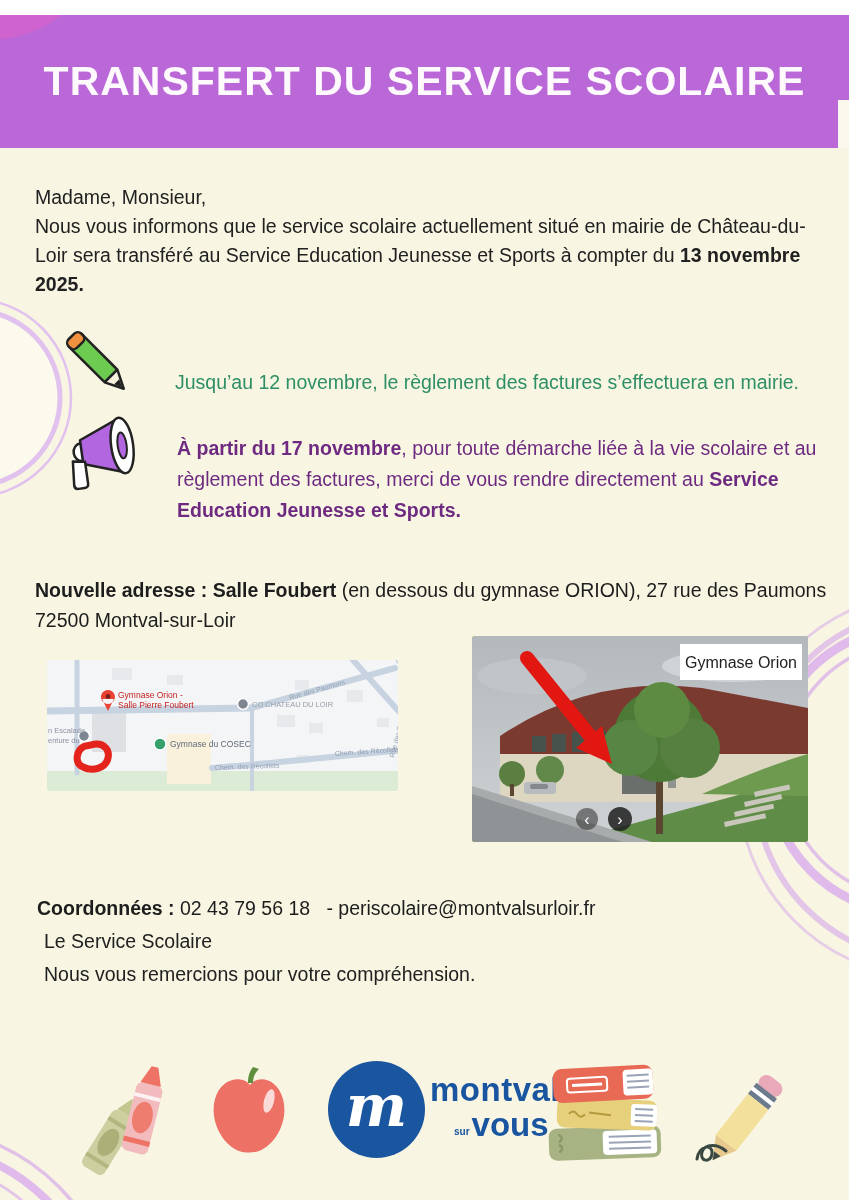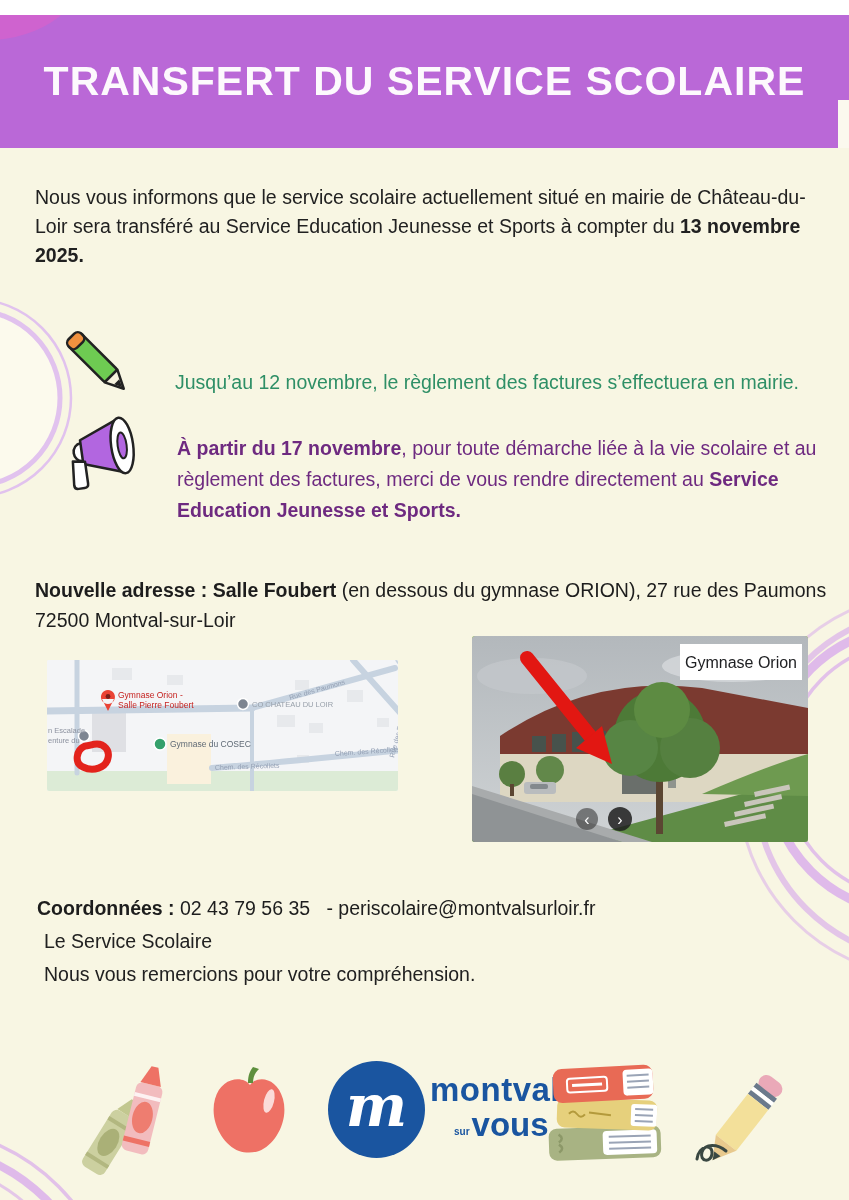--- a/index.html
+++ b/index.html
@@ -56,20 +56,21 @@
 
   <div class="abs banner">
     <h1>TRANSFERT DU SERVICE SCOLAIRE</h1>
   </div>
   <div class="abs pink-blob"></div>
   <div class="abs banner-notch"></div>
 
   <div class="content">
 
     <div class="abs intro">
+      <div>Madame, Monsieur,</div>
       <div><span>Nous vous informons que le service scolaire actuellement situé en mairie de Château-du-Loir sera transféré au Service Education Jeunesse et Sports à compter du </span><span class="bold">13 novembre 2025.</span></div>
     </div>
 
     <svg class="abs" style="left:58px;top:308px;" width="82" height="82" viewBox="0 0 82 82">
       <g transform="rotate(-45 41 41)">
         <rect x="32" y="6" width="18" height="52" rx="2" fill="#6ecb52" stroke="#222222" stroke-width="2.5"></rect>
         <rect x="32" y="2" width="18" height="12" rx="5" fill="#f0913f" stroke="#222222" stroke-width="2.5"></rect>
         <polygon points="32,58 50,58 41,76" fill="#f7f3df" stroke="#222222" stroke-width="2.5" stroke-linejoin="round"></polygon>
         <polygon points="37.5,66 44.5,66 41,74" fill="#222222"></polygon>
       </g>
@@ -205,21 +206,21 @@
           <circle cx="115" cy="183" r="11" fill="#2b2b2b" opacity="0.55"></circle>
           <text x="115" y="189" font-size="16" fill="#ffffff" text-anchor="middle">‹</text>
         </g>
         <g>
           <circle cx="148" cy="183" r="12" fill="#1e1e1e" opacity="0.85"></circle>
           <text x="148" y="189" font-size="16" fill="#ffffff" text-anchor="middle">›</text>
         </g>
       </svg>
     </div>
 
-    <p class="abs contact"><span class="bold">Coordonnées :</span><span> 02 43 79 56 35</span><span style="white-space:pre;">   - </span><span>periscolaire@montvalsurloir.fr</span></p>
+    <p class="abs contact"><span class="bold">Coordonnées :</span><span> 02 43 79 56 18</span><span style="white-space:pre;">   - </span><span>periscolaire@montvalsurloir.fr</span></p>
 
     <div class="abs closing">
       <div>Le Service Scolaire</div>
       <div>Nous vous remercions pour votre compréhension.</div>
     </div>
 
     <svg class="abs" style="left:68px;top:1046px;" width="110" height="125" viewBox="0 0 110 125">
       <g transform="rotate(32 40 80)">
         <rect x="28" y="48" width="26" height="66" rx="6" fill="#ccd0a0"></rect>
         <polygon points="31,48 51,48 44,32 38,32" fill="#c2c78f"></polygon>

